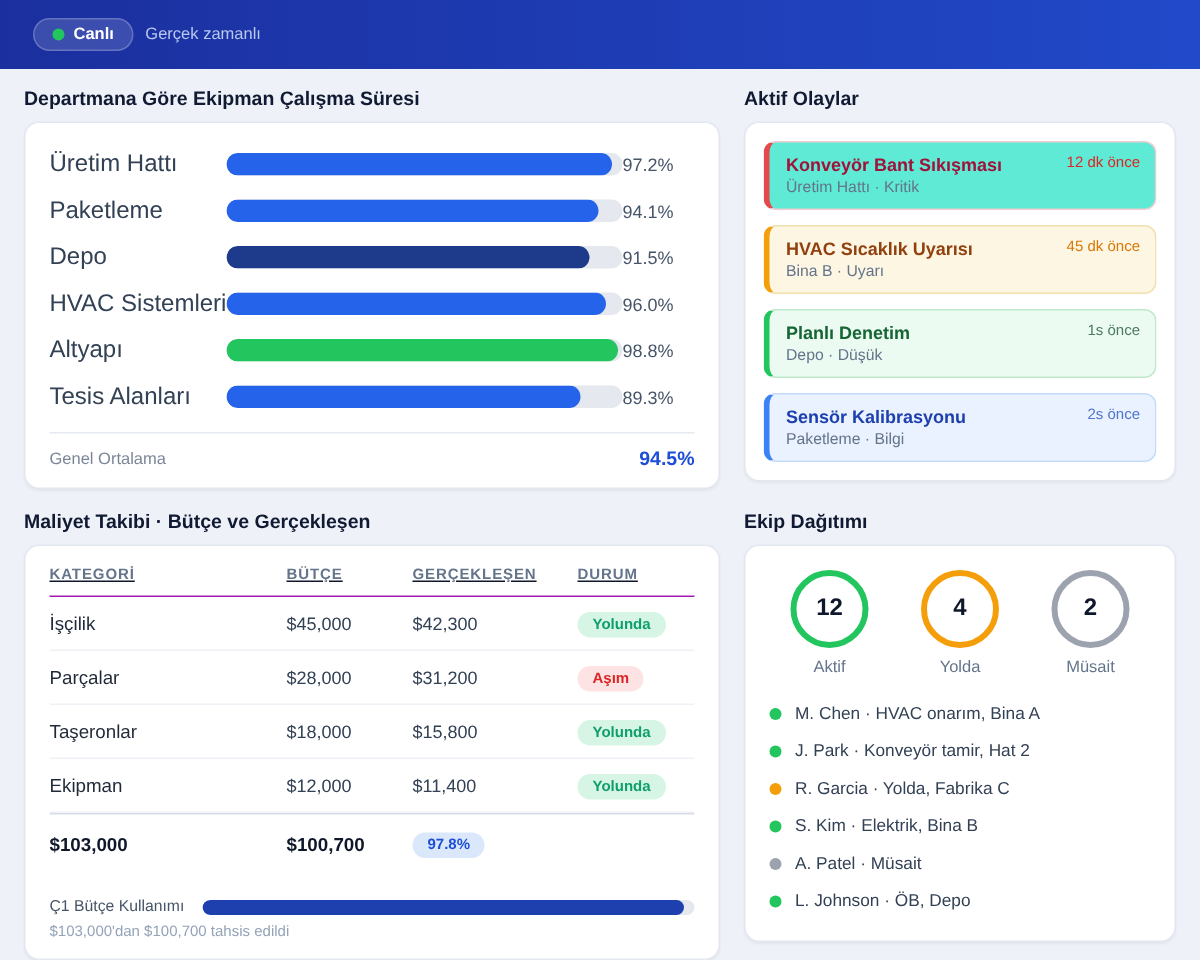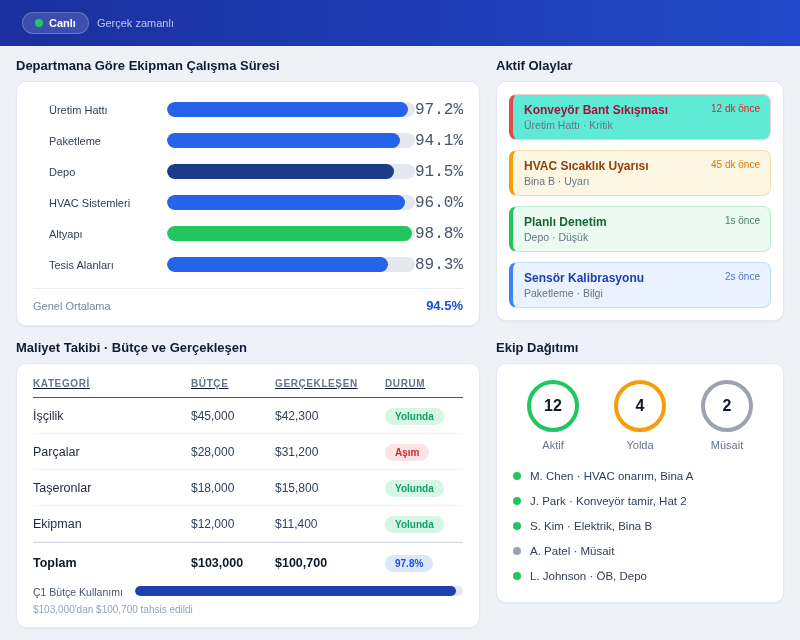--- a/index.html
+++ b/index.html
@@ -43,25 +43,25 @@
   .card {
     background: #ffffff;
     border: 1px solid #e3e8f0;
     border-radius: 10px;
     box-shadow: 0 1px 2px rgba(15,23,42,.05);
   }
 
   
   .uptime-card { padding: 12px 16px; }
   .bar-row { display: flex; align-items: center; height: 31px; }
-  .bar-label { width: 118px; font-size: 11px; color: #33415
-  5; color: #334155; flex-shrink: 0; margin-left: 16px; }
+  .bar-label { width: 118px; font-size: 16px; color: #33415
+  5; color: #334155; flex-shrink: 0; }
   .bar-track { flex: 1; height: 15px; background: #e5e8ee; border-radius: 8px; position: relative; overflow: hidden; }
   .bar-fill { height: 100%; border-radius: 8px; background: #2563eb; width: 0; }
-  .bar-value { width: 48px; text-align: center; font-size: 16px; color: #475569; flex-shrink: 0; font-family: Liberation Mono, monospace; }
+  .bar-value { width: 48px; text-align: left; font-size: 12px; color: #475569; flex-shrink: 0; }
   .uptime-footer {
     border-top: 1px solid #e6eaf1; margin-top: 8px; padding-top: 9px;
     display: flex; align-items: center; justify-content: space-between;
   }
   .uptime-footer .lbl { font-size: 11px; color: #7b8698; }
   .uptime-footer .val { font-size: 13px; font-weight: bold; color: #1d4ed8; }
 
   
   .incidents-card { padding: 12px; display: flex; flex-direction: column; gap: 10px; }
   .incident {
@@ -100,21 +100,21 @@
   .t-row .num { font-size: 12px; color: #334155; }
   .t-row.total { border-top: 1px solid #d7dde8; border-bottom: none; padding: 10px 0 8px 0; }
   .t-row.total .cat, .t-row.total .num { font-weight: bold; color: #0f172a; font-size: 12.5px; }
   .badge {
     display: inline-block; font-size: 10px; font-weight: bold;
     padding: 3px 10px; border-radius: 999px;
   }
   .badge-ok   { background: #d7f5e4; color: #0e9f6e; }
   .badge-over { background: #fde3e3; color: #dc2626; }
   .badge-total{ background: #dbe7fb; color: #1d4ed8; }
-  .usage-row { display: flex; align-items: flex-start; gap: 12px; margin-top: 6px; }
+  .usage-row { display: flex; align-items: flex-end; gap: 12px; margin-top: 18px; }
   .usage-label { font-size: 10.5px; color: #475569; white-space: nowrap; }
   .usage-track { flex: 1; height: 10px; background: #e5e8ee; border-radius: 6px; overflow: hidden; }
   .usage-fill { height: 100%; background: #1e40af; border-radius: 6px; width: 0; }
   .usage-note { font-size: 10px; color: #94a3b8; margin-top: 6px; }
 
   
   .team-card { padding: 14px 16px; }
   .stats { display: flex; justify-content: space-between; padding: 2px 14px 0 14px; }
   .stat { display: flex; flex-direction: column; align-items: center; }
   .ring {
@@ -267,21 +267,20 @@
         <div><span class="badge badge-ok">Yolunda</span></div>
       </div>
       <div class="t-row">
         <div class="cat">Ekipman</div>
         <div class="num">$12,000</div>
         <div class="num">$11,400</div>
         <div><span class="badge badge-ok">Yolunda</span></div>
       </div>
 
       <div class="t-row total">
-        <div class="cat">Toplam</div>
         <div class="num">$103,000</div>
         <div class="num">$100,700</div>
         <div><span class="badge badge-total">97.8%</span></div>
       </div>
 
       <div class="usage-row">
         <span class="usage-label">Ç1 Bütçe Kullanımı</span>
         <div class="usage-track">
           <div class="usage-fill" style="width: 97.8%;"></div>
         </div>
@@ -319,20 +318,24 @@
       <div class="members">
         <div class="member">
           <span class="dot" style="background: rgb(34, 197, 94);"></span>
           <span class="txt">M. Chen · HVAC onarım, Bina A</span>
         </div>
         <div class="member">
           <span class="dot" style="background: rgb(34, 197, 94);"></span>
           <span class="txt">J. Park · Konveyör tamir, Hat 2</span>
         </div>
         <div class="member">
+          <span class="dot" style="background: rgb(245, 158, 11);"></span>
+          <span class="txt">R. Garcia · Yolda, Fabrika C</span>
+        </div>
+        <div class="member">
           <span class="dot" style="background: rgb(34, 197, 94);"></span>
           <span class="txt">S. Kim · Elektrik, Bina B</span>
         </div>
         <div class="member">
           <span class="dot" style="background: rgb(156, 163, 175);"></span>
           <span class="txt">A. Patel · Müsait</span>
         </div>
         <div class="member">
           <span class="dot" style="background: rgb(34, 197, 94);"></span>
           <span class="txt">L. Johnson · ÖB, Depo</span>

